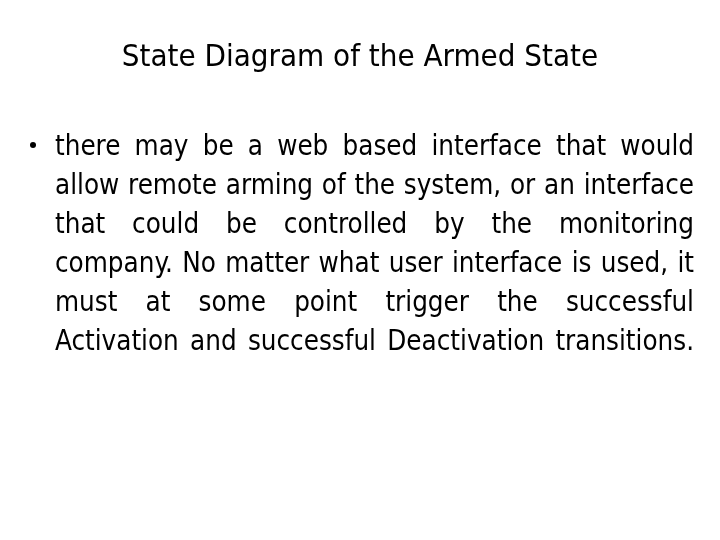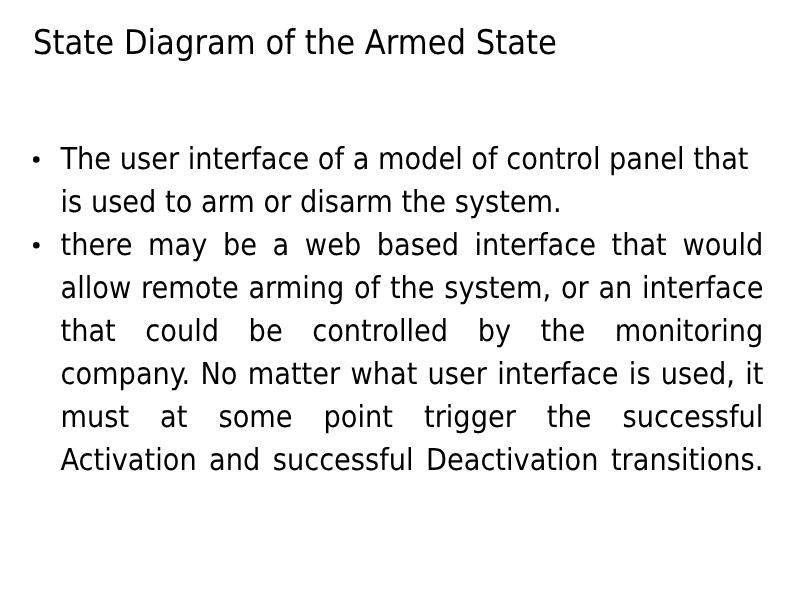--- a/index.html
+++ b/index.html
@@ -17,23 +17,23 @@
   #slide {
     position: relative;
     width: 720px;
     height: 540px;
     background: #ffffff;
   }
 
   #slide-title {
     position: absolute;
     left: 30px;
-    top: 20px;
+    top: 36px;
     width: 660px;
-    text-align: left;
+    text-align: center;
     font-family: "DejaVu Sans Condensed", "Liberation Sans Narrow", "Liberation Sans", sans-serif;
     font-stretch: condensed;
     font-size: 31px;
     line-height: 38px;
     color: #000000;
     font-weight: 400;
     letter-spacing: 0px;
     white-space: nowrap;
   }
 
@@ -92,24 +92,20 @@
 </head>
 <body>
 
 <div id="slide" style="background: rgb(255, 255, 255); color: rgb(0, 0, 0);">
 
   <div id="slide-title">State Diagram of the Armed State</div>
 
   <div id="body-block">
     <ul class="bullets">
 
-      <li class="align-left">
-        <span class="bullet-dot"></span>
-        <span class="para-text">The user interface of a model of control panel that is used to arm or disarm the system.</span>
-      </li>
 
       <li class="align-justify">
         <span class="bullet-dot"></span>
         <span class="para-text">there may be a web based interface that would allow remote arming of the system, or an interface that could be controlled by the monitoring company. No matter what user interface is used, it must at some point trigger the successful Activation and successful Deactivation transitions.</span>
       </li>
 
     </ul>
   </div>
 
 </div>

